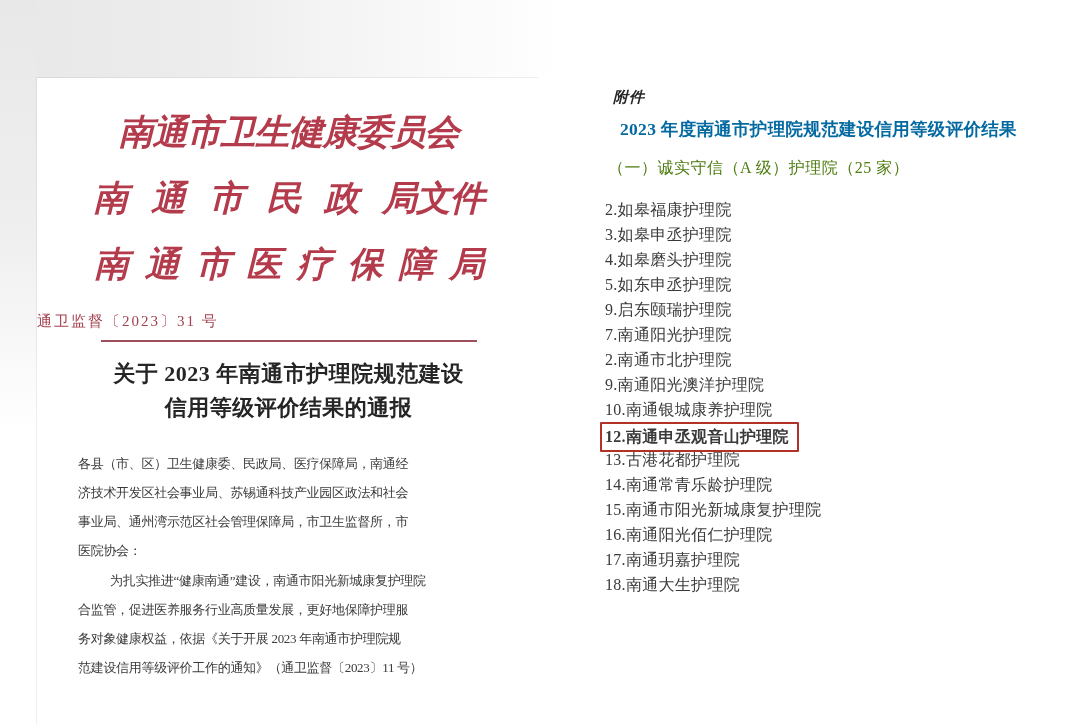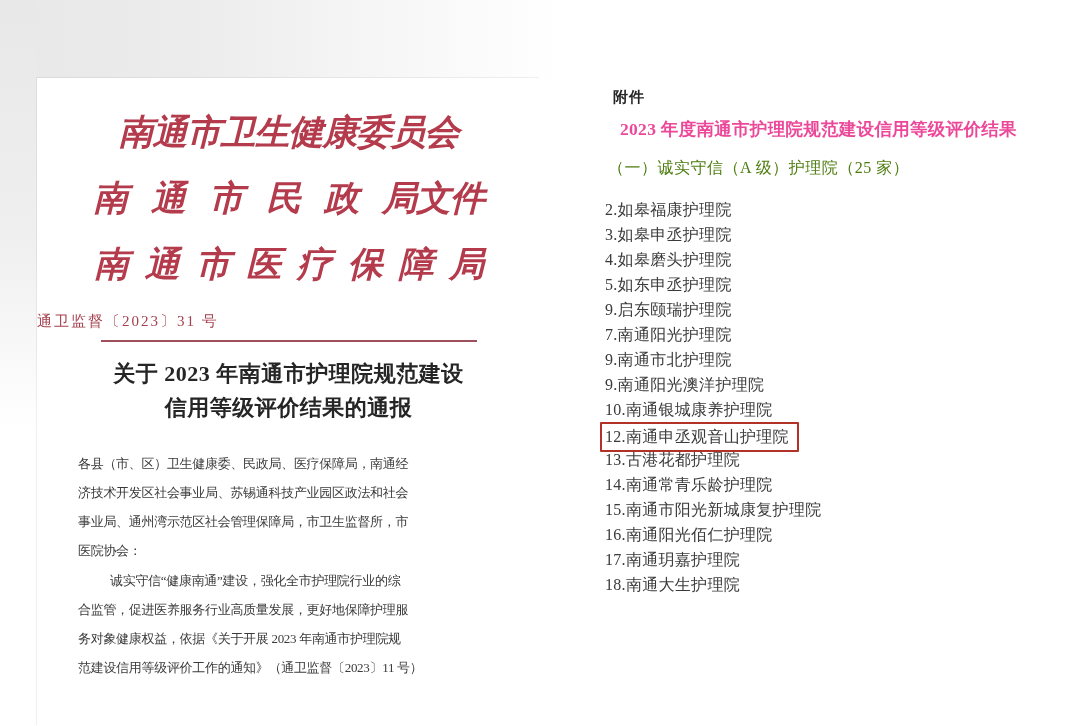--- a/index.html
+++ b/index.html
@@ -51,40 +51,40 @@
   .body-block{margin-top:24px;padding:0 41px;color:var(--body-text);}
   .body-line{font-size:13px;line-height:29px;white-space:nowrap;letter-spacing:-.3px;}
   .body-line.indent{text-indent:32px;}
   .para2{margin-top:1px;}
   
   .right-page{
     position:absolute;left:560px;top:0;width:520px;height:726px;background:#fff;
   }
   .attach-label{
     position:absolute;left:53px;top:88px;
-    font-size:15px;font-weight:bold;color:#252525;letter-spacing:1px;
+    font-size:15px;font-weight:bold;color:#252525;letter-spacing:1px;font-style:italic;
   }
   .right-title{
     position:absolute;left:60px;top:117px;white-space:nowrap;
-    font-size:17.5px;font-weight:bold;color:#ec4899;letter-spacing:.3px;
+    font-size:17.5px;font-weight:bold;color:#0369a1;letter-spacing:.3px;
   }
   .section-heading{
     position:absolute;left:48px;top:158px;white-space:nowrap;
     font-size:16px;color:#4d7c0f;letter-spacing:.5px;font-weight:500;
   }
   .facility-list{
     position:absolute;left:45px;top:197px;margin:0;padding:0;list-style:none;
     color:var(--body-text);
   }
   .facility-list li{
     height:25px;line-height:25px;font-size:16px;white-space:nowrap;letter-spacing:.3px;
   }
   .facility-list li .hl{
     display:inline-block;border:2px solid var(--highlight-red);
-    padding:0 8px 1px 3px;margin-left:-5px;border-radius:1px;
+    padding:0 8px 1px 3px;margin-left:-5px;border-radius:1px;font-weight:bold;
   }
 </style>
 </head>
 <body>
 
 <div class="canvas">
   <div class="shade-top"></div>
   <div class="shade-left"></div>
 
   <div class="left-page">
@@ -100,40 +100,40 @@
       <div>信用等级评价结果的通报</div>
     </div>
     <div class="body-block">
       <div class="para1">
         <div class="body-line">各县（市、区）卫生健康委、民政局、医疗保障局，南通经</div>
         <div class="body-line">济技术开发区社会事业局、苏锡通科技产业园区政法和社会</div>
         <div class="body-line">事业局、通州湾示范区社会管理保障局，市卫生监督所，市</div>
         <div class="body-line">医院协会：</div>
       </div>
       <div class="para2">
-        <div class="body-line indent">诚实守信“健康南通”建设，强化全市护理院行业的综</div>
+        <div class="body-line indent">为扎实推进“健康南通”建设，南通市阳光新城康复护理院</div>
         <div class="body-line">合监管，促进医养服务行业高质量发展，更好地保障护理服</div>
         <div class="body-line">务对象健康权益，依据《关于开展 2023 年南通市护理院规</div>
         <div class="body-line">范建设信用等级评价工作的通知》（通卫监督〔2023〕11 号）</div>
       </div>
     </div>
   </div>
 
   <div class="right-page">
     <div class="attach-label">附件</div>
     <div class="right-title">2023 年度南通市护理院规范建设信用等级评价结果</div>
     <div class="section-heading">（一）诚实守信（A 级）护理院（25 家）</div>
     <ul class="facility-list">
       <li>2.如皋福康护理院</li>
       <li>3.如皋申丞护理院</li>
       <li>4.如皋磨头护理院</li>
       <li>5.如东申丞护理院</li>
       <li>9.启东颐瑞护理院</li>
       <li>7.南通阳光护理院</li>
-      <li>9.南通市北护理院</li>
+      <li>2.南通市北护理院</li>
       <li>9.南通阳光澳洋护理院</li>
       <li>10.南通银城康养护理院</li>
       <li><span class="hl">12.南通申丞观音山护理院</span></li>
       <li>13.古港花都护理院</li>
       <li>14.南通常青乐龄护理院</li>
       <li>15.南通市阳光新城康复护理院</li>
       <li>16.南通阳光佰仁护理院</li>
       <li>17.南通玥嘉护理院</li>
       <li>18.南通大生护理院</li>
     </ul>

